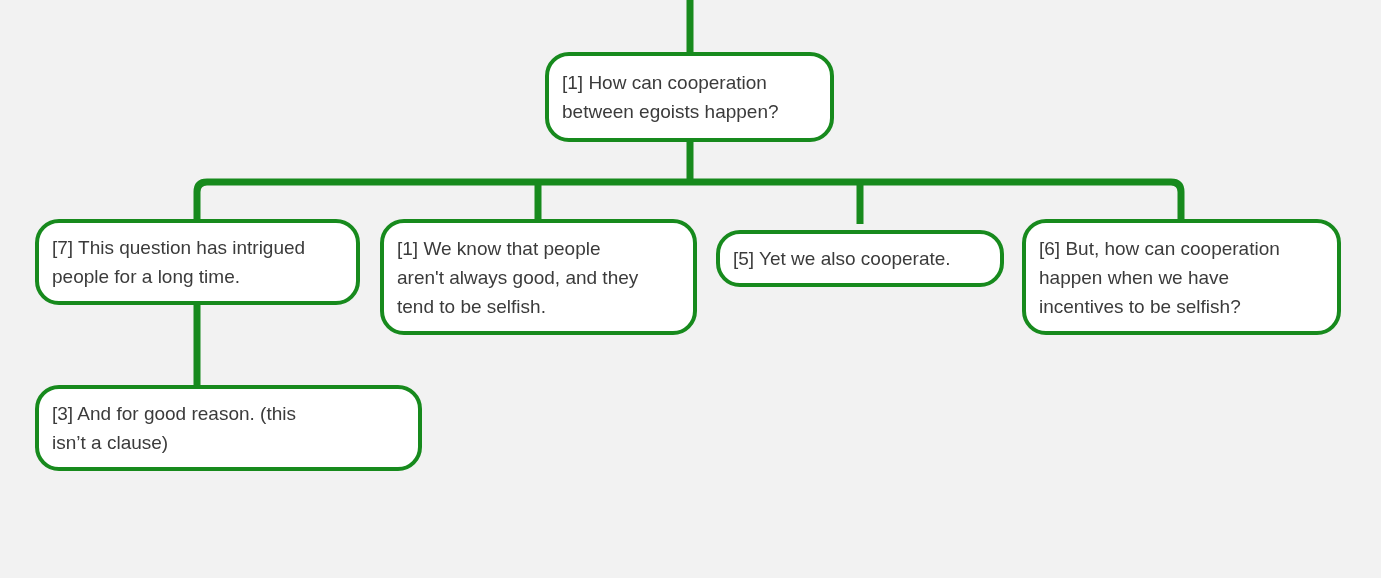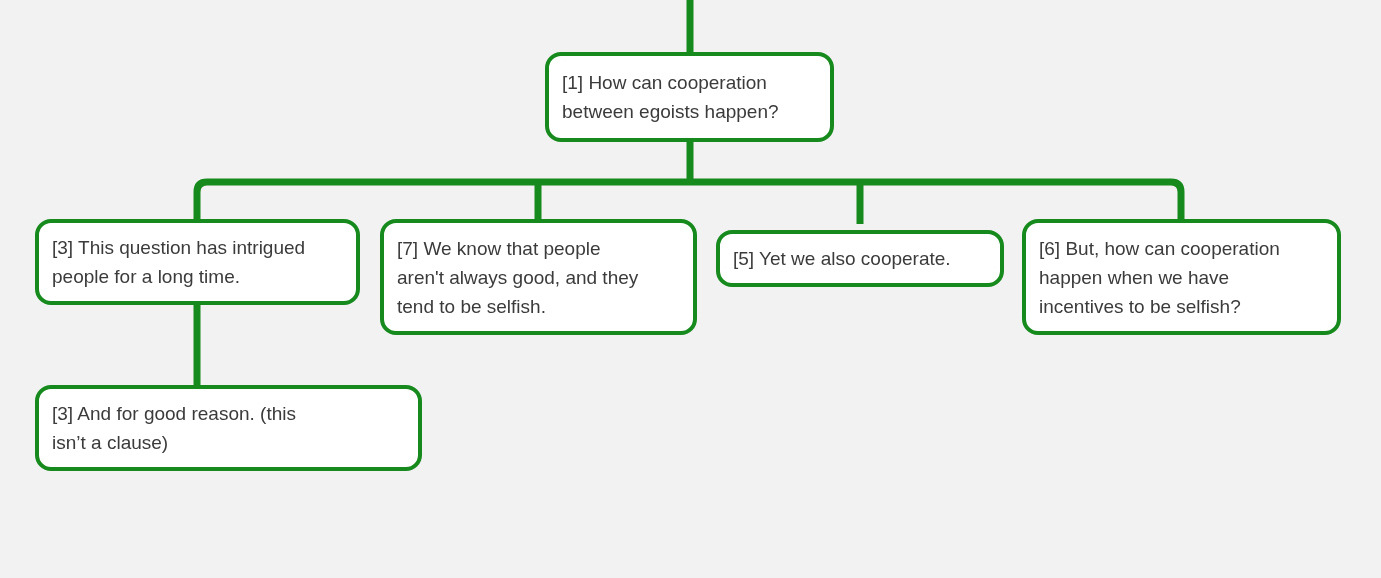--- a/index.html
+++ b/index.html
@@ -20,21 +20,21 @@
     left: 0;
     top: 0;
     z-index: 1;
   }
   .node {
     position: absolute;
     z-index: 2;
     box-sizing: border-box;
     background: #ffffff;
     border: 4px solid #178a1d;
-    border-radius: 16px;
+    border-radius: 24px;
     display: flex;
     align-items: center;
     padding: 0 13px;
   }
   .node .label {
     font-size: 19px;
     line-height: 29px;
     color: #3b3b3b;
     white-space: pre-line;
     text-align: left;
@@ -61,26 +61,26 @@
       <path d="M197 300 V390"></path>
     </g>
   </svg>
 
   <div class="node node-1">
     <span class="label">[1] How can cooperation
 between egoists happen?</span>
   </div>
 
   <div class="node node-2">
-    <span class="label">[3] This question has intrigued
+    <span class="label">[7] This question has intrigued
 people for a long time.</span>
   </div>
 
   <div class="node node-4">
-    <span class="label">[7] We know that people
+    <span class="label">[1] We know that people
 aren't always good, and they
 tend to be selfish.</span>
   </div>
 
   <div class="node node-5">
     <span class="label">[5] Yet we also cooperate.</span>
   </div>
 
   <div class="node node-6">
     <span class="label">[6] But, how can cooperation

